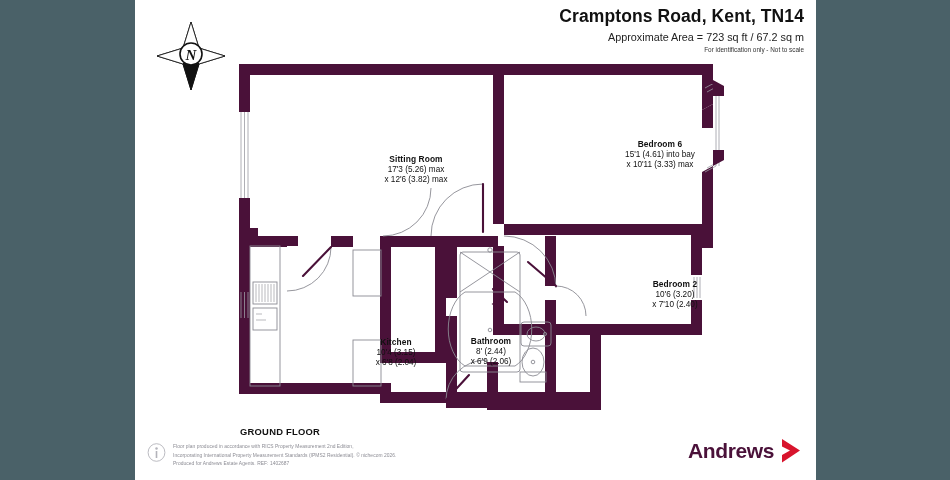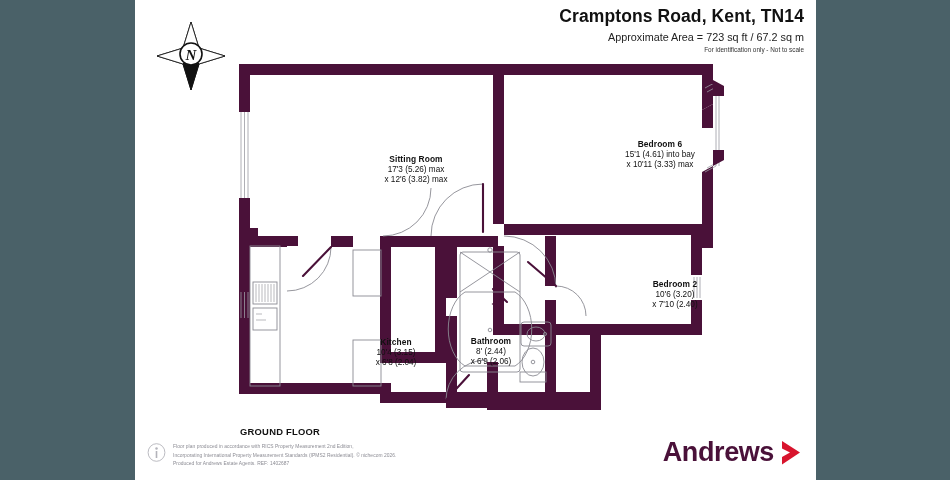--- a/index.html
+++ b/index.html
@@ -43,21 +43,21 @@
   #floorlabel{position:absolute;left:105px;top:418px;font-size:9.4px;
               font-weight:bold;color:#111;letter-spacing:.25px;margin-top:8px;}
 
   
   #foot{position:absolute;left:12px;top:443px;display:flex;align-items:flex-start;gap:7px;}
   #foot-txt{font-size:4.9px;color:#8b8b93;line-height:1.78;letter-spacing:.05px;}
   #foot-txt div{white-space:nowrap;}
 
   
   #logo{position:absolute;right:12px;top:437px;display:flex;align-items:center;gap:6px;}
-  #logo-word{font-size:27px;font-weight:bold;color:#4a1139;letter-spacing:-.4px;}
+  #logo-word{font-size:21px;font-weight:bold;color:#4a1139;letter-spacing:-.4px;}
 </style>
 </head>
 <body>
 
 <div id="stage">
 
   <div class="bar" id="bar-left"></div>
   <div class="bar" id="bar-right"></div>
 
   <div id="sheet">

